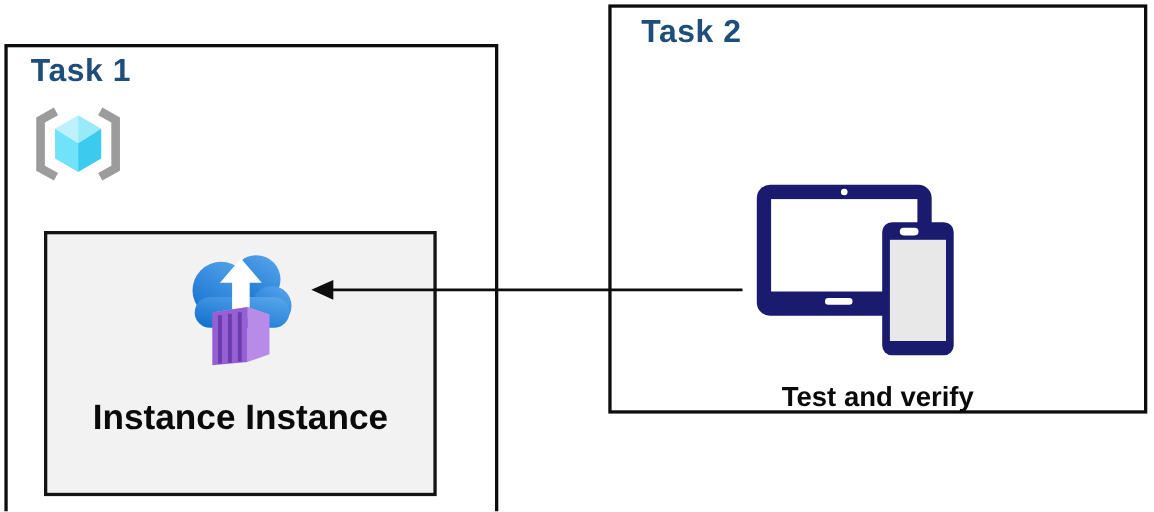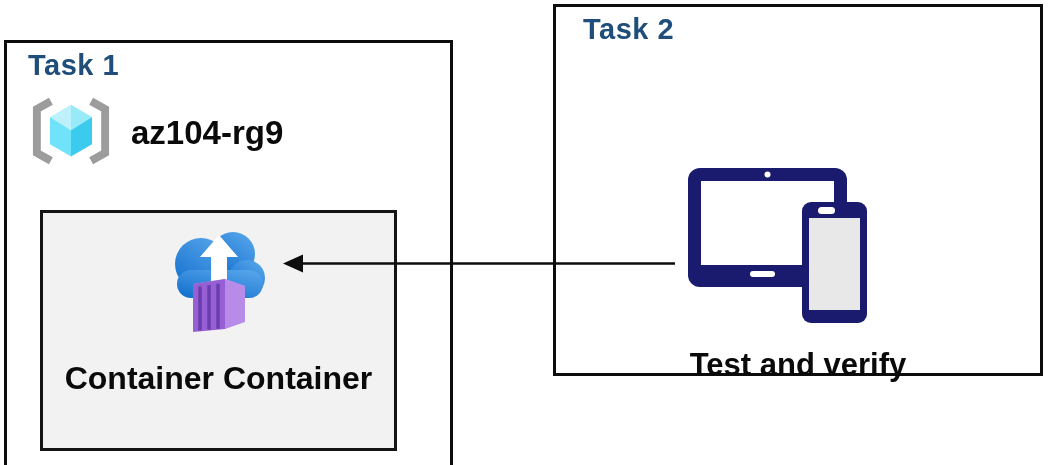--- a/index.html
+++ b/index.html
@@ -70,21 +70,21 @@
     position: absolute;
     left: 124px;
     top: 153px;
   }
   .caption {
     position: absolute;
     left: 0;
     top: 340px;
     width: 100%;
     text-align: center;
-    font-size: 31px;
+    font-size: 25px;
     font-weight: bold;
     color: #0a0a0a;
     white-space: nowrap;
   }
   .arrow-svg {
     position: absolute;
     left: 280px;
     top: 250px;
     z-index: 5;
   }
@@ -101,21 +101,20 @@
       <span>
         <svg width="88" height="70" viewBox="0 0 100 80" aria-hidden="true">
           <path d="M27,6 L11,15 L11,65 L27,74" fill="none" stroke="#9C9C9C" stroke-width="9"></path>
           <path d="M73,6 L89,15 L89,65 L73,74" fill="none" stroke="#9C9C9C" stroke-width="9"></path>
           <polygon points="50,10 26,24 50,39" fill="#BDF2FC"></polygon>
           <polygon points="50,10 74,24 50,39" fill="#98EAF9"></polygon>
           <polygon points="26,24 50,39 50,69 26,55" fill="#70E3FA"></polygon>
           <polygon points="74,24 50,39 50,69 74,55" fill="#3ACBEE"></polygon>
         </svg>
       </span>
-      <span class="rg-name">az104-rg9</span>
     </div>
 
     <div class="inner-card">
       <span>
         <svg width="96" height="110" viewBox="0 0 96 110" aria-hidden="true">
           <defs>
             <linearGradient id="cloudGrad" x1="0.85" y1="0" x2="0.15" y2="1">
               <stop offset="0" stop-color="#56A5EA"></stop>
               <stop offset="1" stop-color="#1470CE"></stop>
             </linearGradient>
@@ -130,21 +129,21 @@
           <g>
             <polygon points="22,60 54,55 74,62 42,67" fill="#C9A6F0"></polygon>
             <polygon points="54,55 74,62 74,98 54,105" fill="#B98BE9"></polygon>
             <polygon points="22,60 54,55 54,105 22,108" fill="#9660D4"></polygon>
             <line x1="29" y1="62.5" x2="29" y2="106.5" stroke="#6B3CAD" stroke-width="3.5"></line>
             <line x1="38" y1="61.2" x2="38" y2="105.7" stroke="#6B3CAD" stroke-width="3.5"></line>
             <line x1="47" y1="59.8" x2="47" y2="104.8" stroke="#6B3CAD" stroke-width="3.5"></line>
           </g>
         </svg>
       </span>
-      <div class="card-label">Container Container</div>
+      <div class="card-label">Instance Instance</div>
     </div>
   </div>
 
   <div class="task-box t2">
     <div class="task-title" style="left:27px;">Task 2</div>
 
     <div class="devices-wrap">
       <svg width="192" height="172" viewBox="0 0 192 172" aria-hidden="true">
         <g>
           <rect x="8" y="8" width="159" height="119" rx="12" fill="#1A1A6E"></rect>

